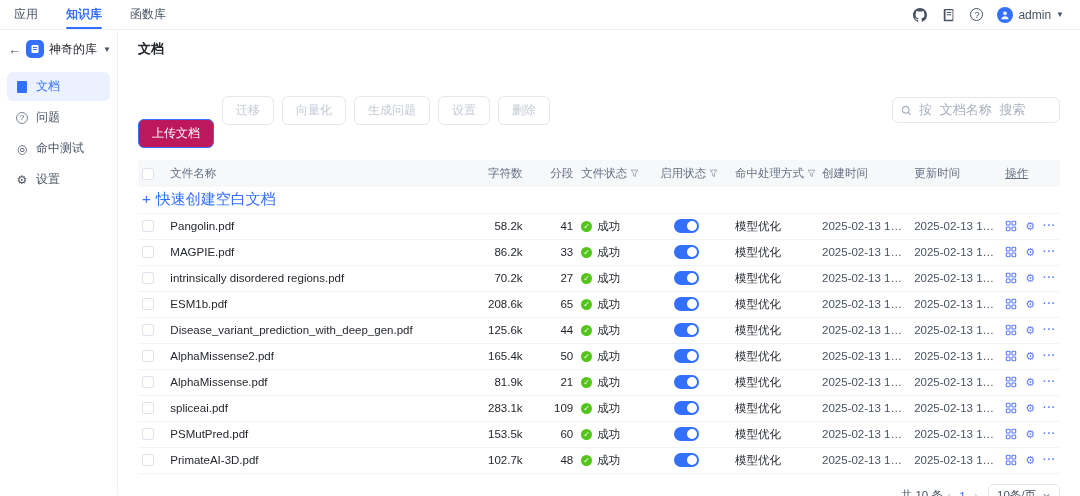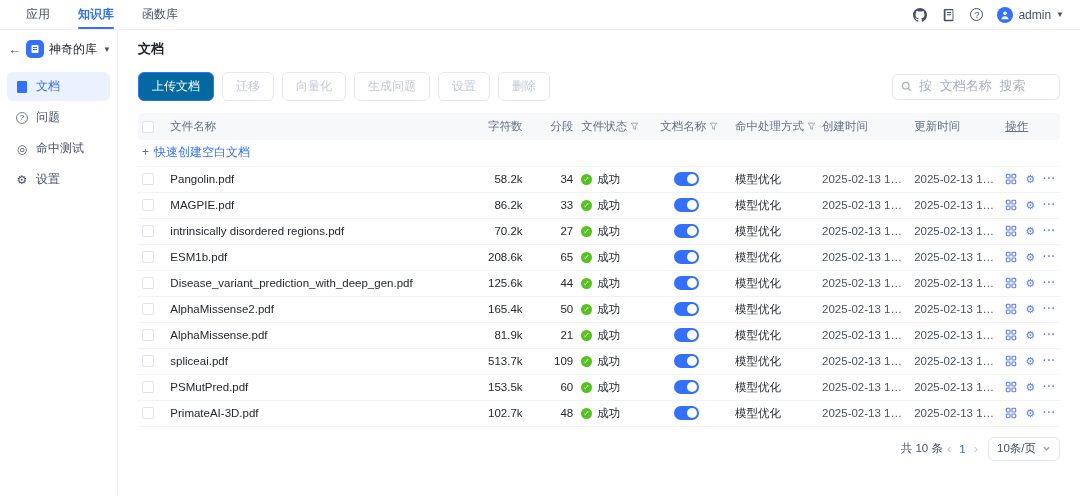--- a/index.html
+++ b/index.html
@@ -7,21 +7,21 @@
   body {
     width:1080px; height:496px; overflow:hidden;
     font-family:"Liberation Sans","DejaVu Sans",sans-serif;
     font-size:12px; color:#24282e; background:#fff;
   }
   
   .topbar {
     height:30px; display:flex; align-items:stretch;
     border-bottom:1px solid #eef0f5; background:#fff;
   }
-  .topnav { display:flex; align-items:stretch; padding-left:12px; }
+  .topnav { display:flex; align-items:stretch; }
   .topnav-item {
     display:flex; align-items:center; padding:0 14px;
     color:#485264; cursor:pointer; position:relative; font-size:12px;
   }
   .topnav-item.active { color:#3370ff; font-weight:bold; }
   .topnav-item.active::after {
     content:""; position:absolute; left:14px; right:14px; bottom:0;
     height:2px; background:#3370ff; border-radius:1px;
   }
   .topbar-right {
@@ -72,21 +72,21 @@
   
   .main { flex:1; display:flex; flex-direction:column; min-width:0; }
   .page-header { padding:10px 20px 8px; font-size:13px; font-weight:bold; color:#24282e; }
   .content { padding:6px 20px 0; flex:1; }
   .toolbar { display:flex; align-items:center; margin-bottom:12px; }
   .btn {
     border-radius:6px; padding:5px 13px; font-size:12px; cursor:pointer;
     border:1px solid #e4e7ee; background:#fff; color:#c3c9d4; margin-right:8px;
     font-family:inherit;
   }
-  .btn.primary { background:#0369a1; border-color:#3370ff; color:#fff; }
+  .btn.primary { background:#be185d; border-color:#3370ff; color:#fff;margin-top:47px; }
   .searchbox {
     margin-left:auto; width:168px; height:26px; border:1px solid #e4e7ee; border-radius:6px;
     display:flex; align-items:center; padding:0 8px; gap:5px; background:#fff;
   }
   .searchbox svg { width:11px; height:11px; stroke:#a8b0bd; fill:none; stroke-width:1.5; flex-shrink:0; }
   .searchbox input {
     border:none; outline:none; width:100%; font-size:13px; color:#485264;
     font-family:Liberation Mono, monospace; background:transparent;
   }
   .searchbox input::placeholder { color:#a8b0bd; }
@@ -101,21 +101,21 @@
   tbody td {
     padding:0 4px; height:26px; border-bottom:1px solid #f2f3f7;
     white-space:nowrap; overflow:hidden; text-overflow:ellipsis; color:#24282e;
   }
   .col-num { text-align:right; }
   th.col-num { text-align:right; }
   .checkbox {
     width:12px; height:12px; border:1px solid #dfe2ea; border-radius:2px;
     display:inline-block; background:#fff; cursor:pointer; vertical-align:middle;
   }
-  .quick-create { color:#3370ff; cursor:pointer; font-size:12px; }
+  .quick-create { color:#3370ff; cursor:pointer; font-size:15px; }
   .quick-create .plus { margin-right:5px; }
   .filter-icon { display:inline-block; margin-left:3px; vertical-align:-1px; }
   .filter-icon svg { width:9px; height:9px; stroke:#98a2b3; fill:none; stroke-width:1.2; }
   .status-cell { display:flex; align-items:center; gap:5px; }
   .status-ok {
     width:11px; height:11px; border-radius:50%; background:#52c41a; color:#fff;
     font-size:8px; display:inline-flex; align-items:center; justify-content:center; flex-shrink:0;
   }
   .toggle {
     width:25px; height:14px; border-radius:8px; background:#3370ff; position:relative;
@@ -262,21 +262,21 @@
         </colgroup>
         <thead>
           <tr>
             <th><span class="checkbox"></span></th>
             <th><span>文件名称</span></th>
             <th class="col-num"><span>字符数</span></th>
             <th class="col-num"><span>分段</span></th>
             <th><span>文件状态</span><span class="filter-icon"><svg viewBox="0 0 12 12">
                     <path d="M1.5 1.5h9L7.2 6v4L4.8 8.8V6z"></path>
                   </svg></span></th>
-            <th><span>文档名称</span><span class="filter-icon"><svg viewBox="0 0 12 12">
+            <th><span>启用状态</span><span class="filter-icon"><svg viewBox="0 0 12 12">
                     <path d="M1.5 1.5h9L7.2 6v4L4.8 8.8V6z"></path>
                   </svg></span></th>
             <th><span>命中处理方式</span><span class="filter-icon"><svg viewBox="0 0 12 12">
                     <path d="M1.5 1.5h9L7.2 6v4L4.8 8.8V6z"></path>
                   </svg></span></th>
             <th><span>创建时间</span></th>
             <th><span>更新时间</span></th>
             <th><span>操作</span></th>
           </tr>
         </thead>
@@ -285,21 +285,21 @@
             <td colspan="10">
               <span class="quick-create">
                 <span class="plus">+</span><span>快速创建空白文档</span>
               </span>
             </td>
           </tr>
         <tr>
     <td><span class="checkbox"></span></td>
     <td><span class="file-name">Pangolin.pdf</span></td>
     <td class="col-num">58.2k</td>
-    <td class="col-num">34</td>
+    <td class="col-num">41</td>
     <td>
       <span class="status-cell">
         <span class="status-ok">✓</span>
         <span>成功</span>
       </span>
     </td>
     <td><span class="toggle"></span></td>
     <td>模型优化</td>
     <td class="dim">2025-02-13 17:23:58</td>
     <td class="dim">2025-02-13 17:23:58</td>
@@ -494,21 +494,21 @@
                     </svg>
         </span>
         <span class="act-icon">⚙</span>
         <span class="act-icon dots">···</span>
       </span>
     </td>
   </tr>
             <tr>
     <td><span class="checkbox"></span></td>
     <td><span class="file-name">spliceai.pdf</span></td>
-    <td class="col-num">513.7k</td>
+    <td class="col-num">283.1k</td>
     <td class="col-num">109</td>
     <td>
       <span class="status-cell">
         <span class="status-ok">✓</span>
         <span>成功</span>
       </span>
     </td>
     <td><span class="toggle"></span></td>
     <td>模型优化</td>
     <td class="dim">2025-02-13 17:23:58</td>

